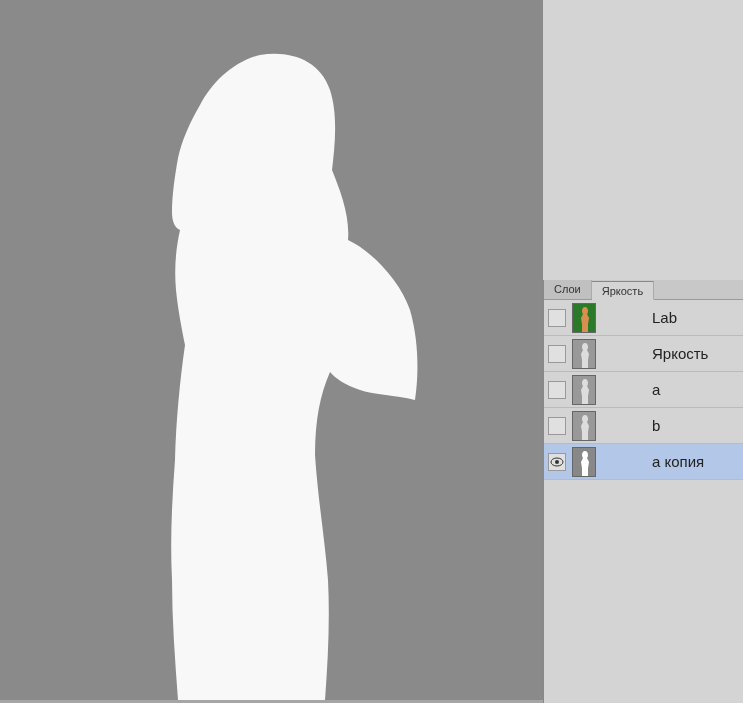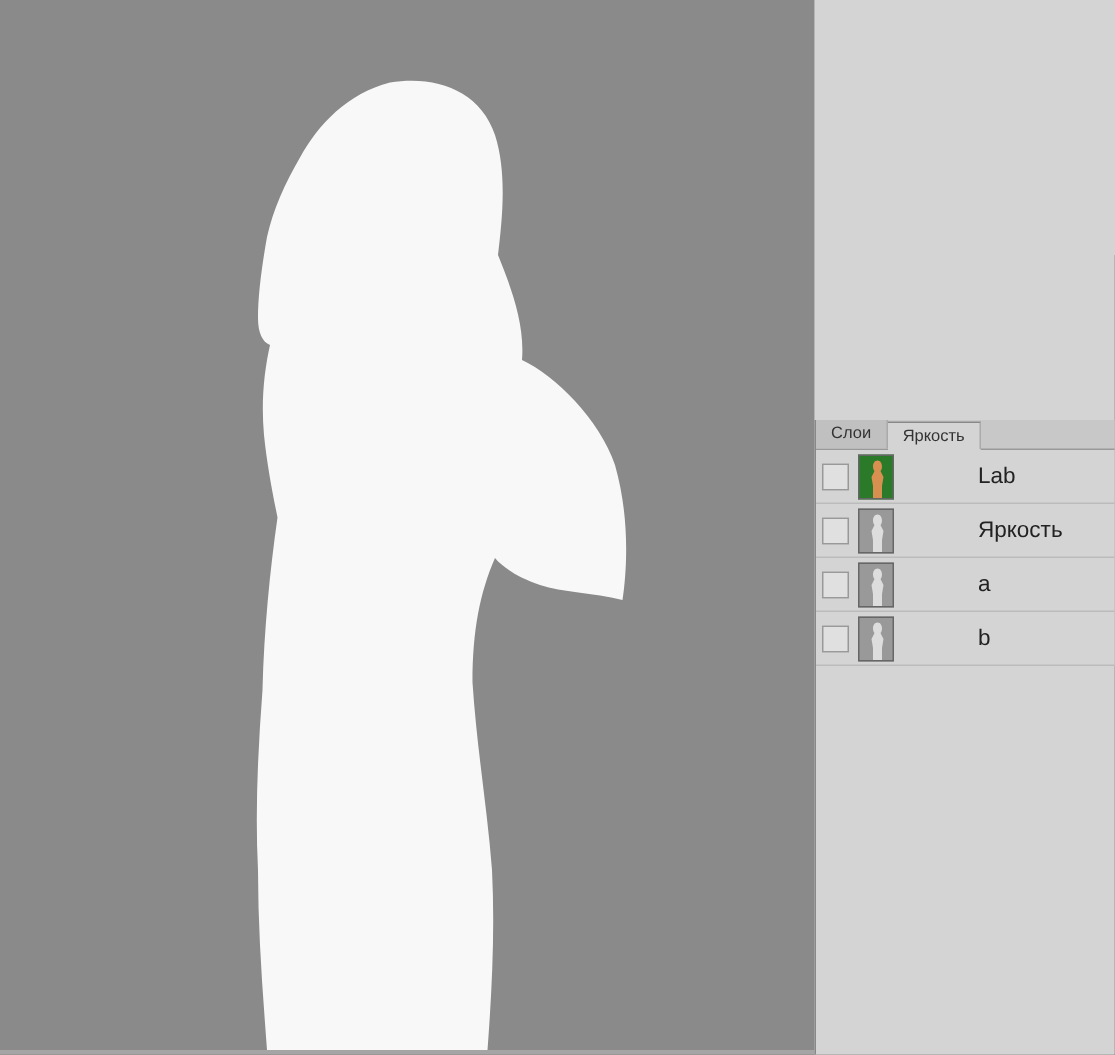--- a/index.html
+++ b/index.html
@@ -195,15 +195,29 @@
     <div class="channel-row">
       <div class="visibility-box"></div>
       <div class="thumb thumb-gray">
         <svg class="thumb-figure" viewBox="0 0 12 26">
             <path fill="#ddd" d="M6 1 C8 1 9 3 9 5 C9 7 8 8 8 8 L10 12 L9 18 L9 26 L3 26 L3 18 L2 12 L4 8 C4 8 3 7 3 5 C3 3 4 1 6 1 Z"></path>
           </svg>
       </div>
       <span class="channel-label">b</span>
     </div>
 
+    <div class="channel-row selected">
+      <div class="visibility-box">
+        <svg class="eye-icon" viewBox="0 0 14 10">
+          <ellipse cx="7" cy="5" rx="6" ry="4" fill="none" stroke="#333" stroke-width="1"></ellipse>
+          <circle cx="7" cy="5" r="2" fill="#333"></circle>
+        </svg>
+      </div>
+      <div class="thumb thumb-silhouette">
+        <svg class="thumb-figure" viewBox="0 0 12 26">
+            <path fill="#fff" d="M6 1 C8 1 9 3 9 5 C9 7 8 8 8 8 L10 12 L9 18 L9 26 L3 26 L3 18 L2 12 L4 8 C4 8 3 7 3 5 C3 3 4 1 6 1 Z"></path>
+          </svg>
+      </div>
+      <span class="channel-label">a копия</span>
+    </div>
 
   </div>
 </div>
 
 </body></html>

